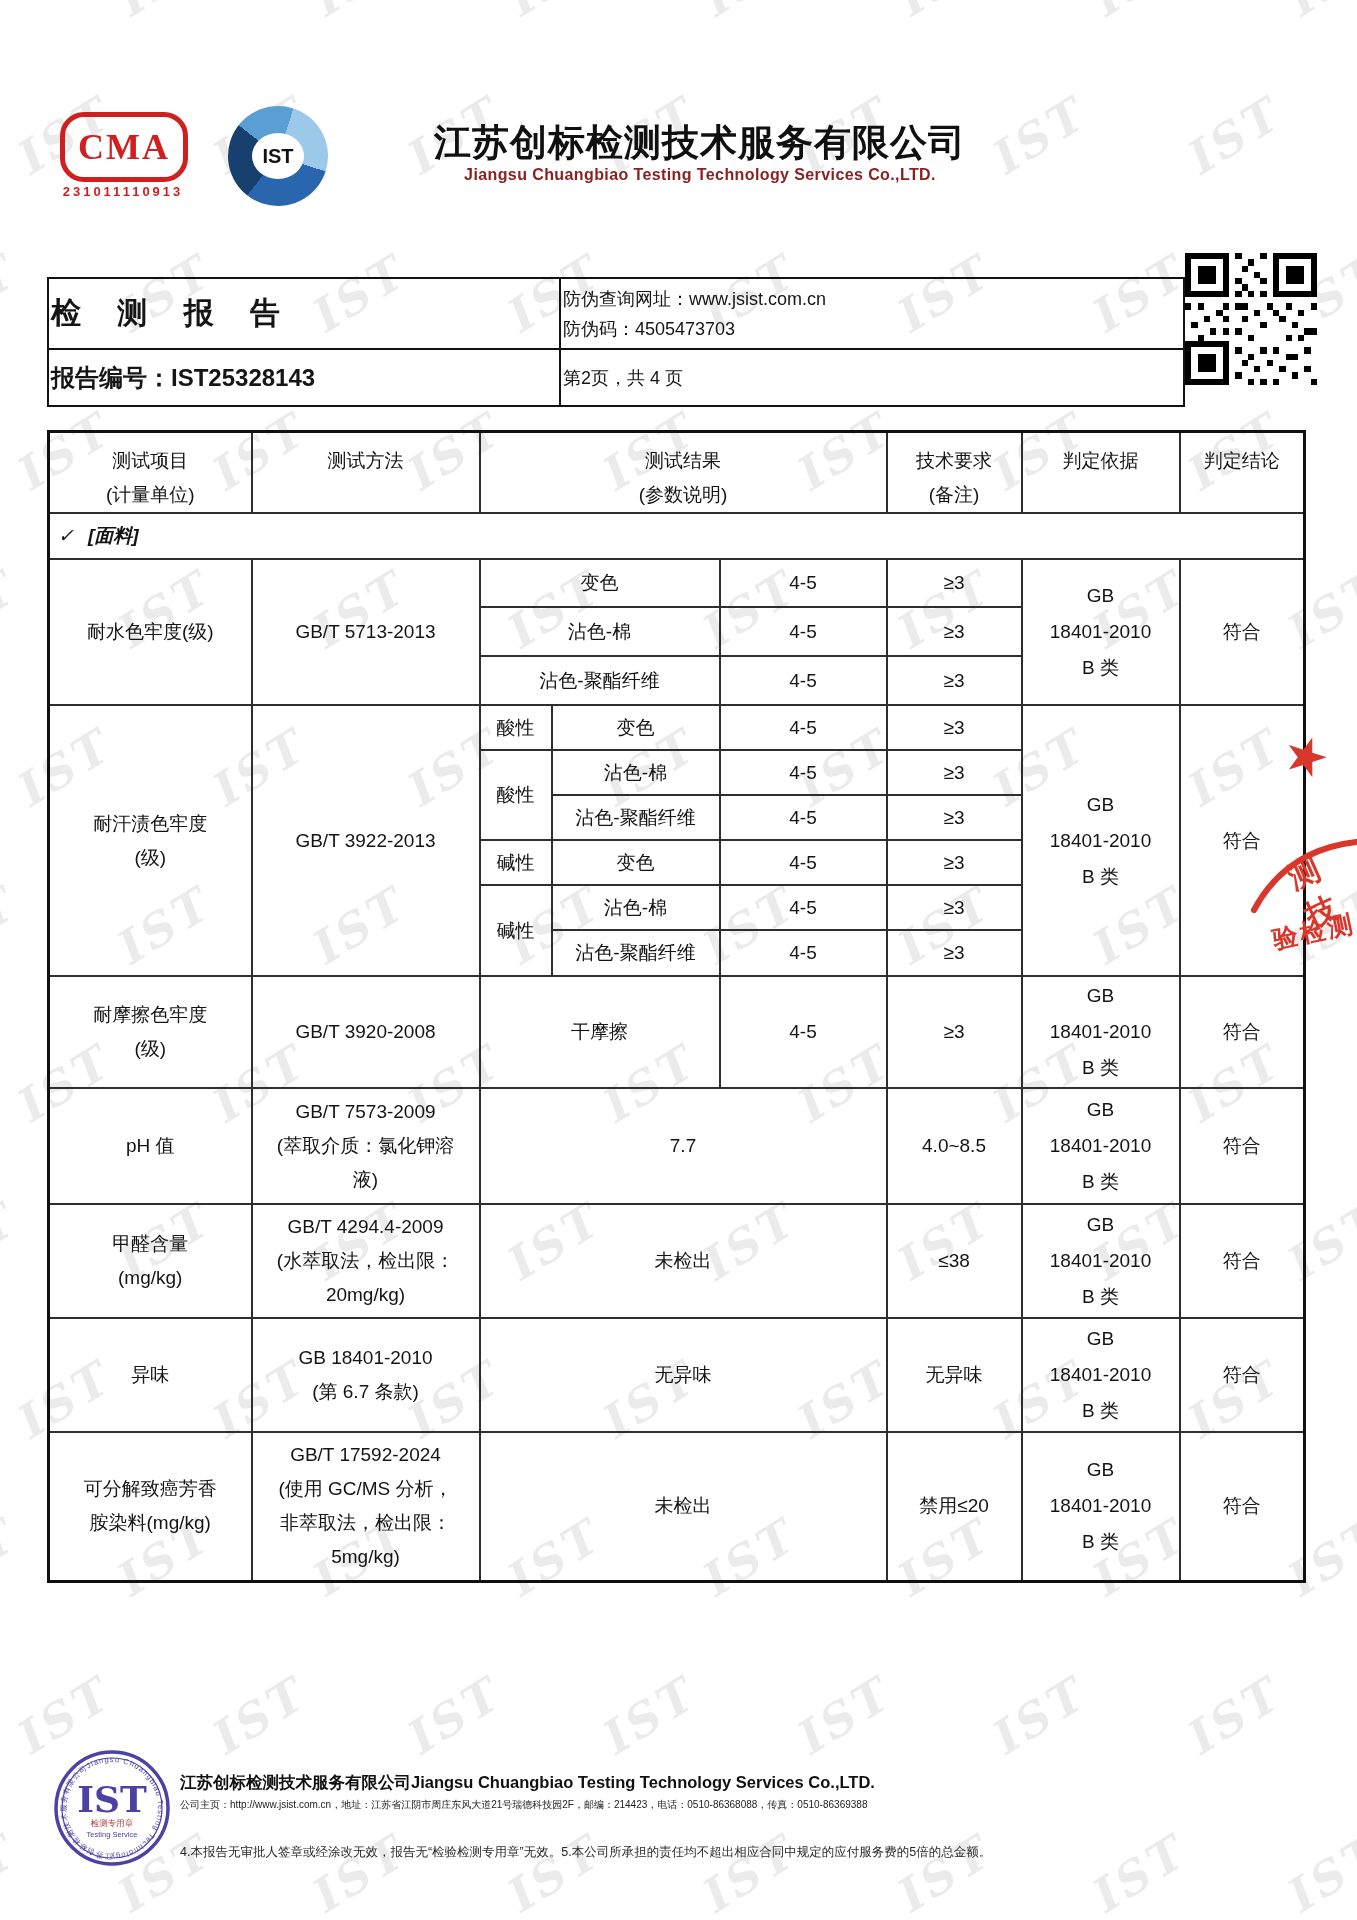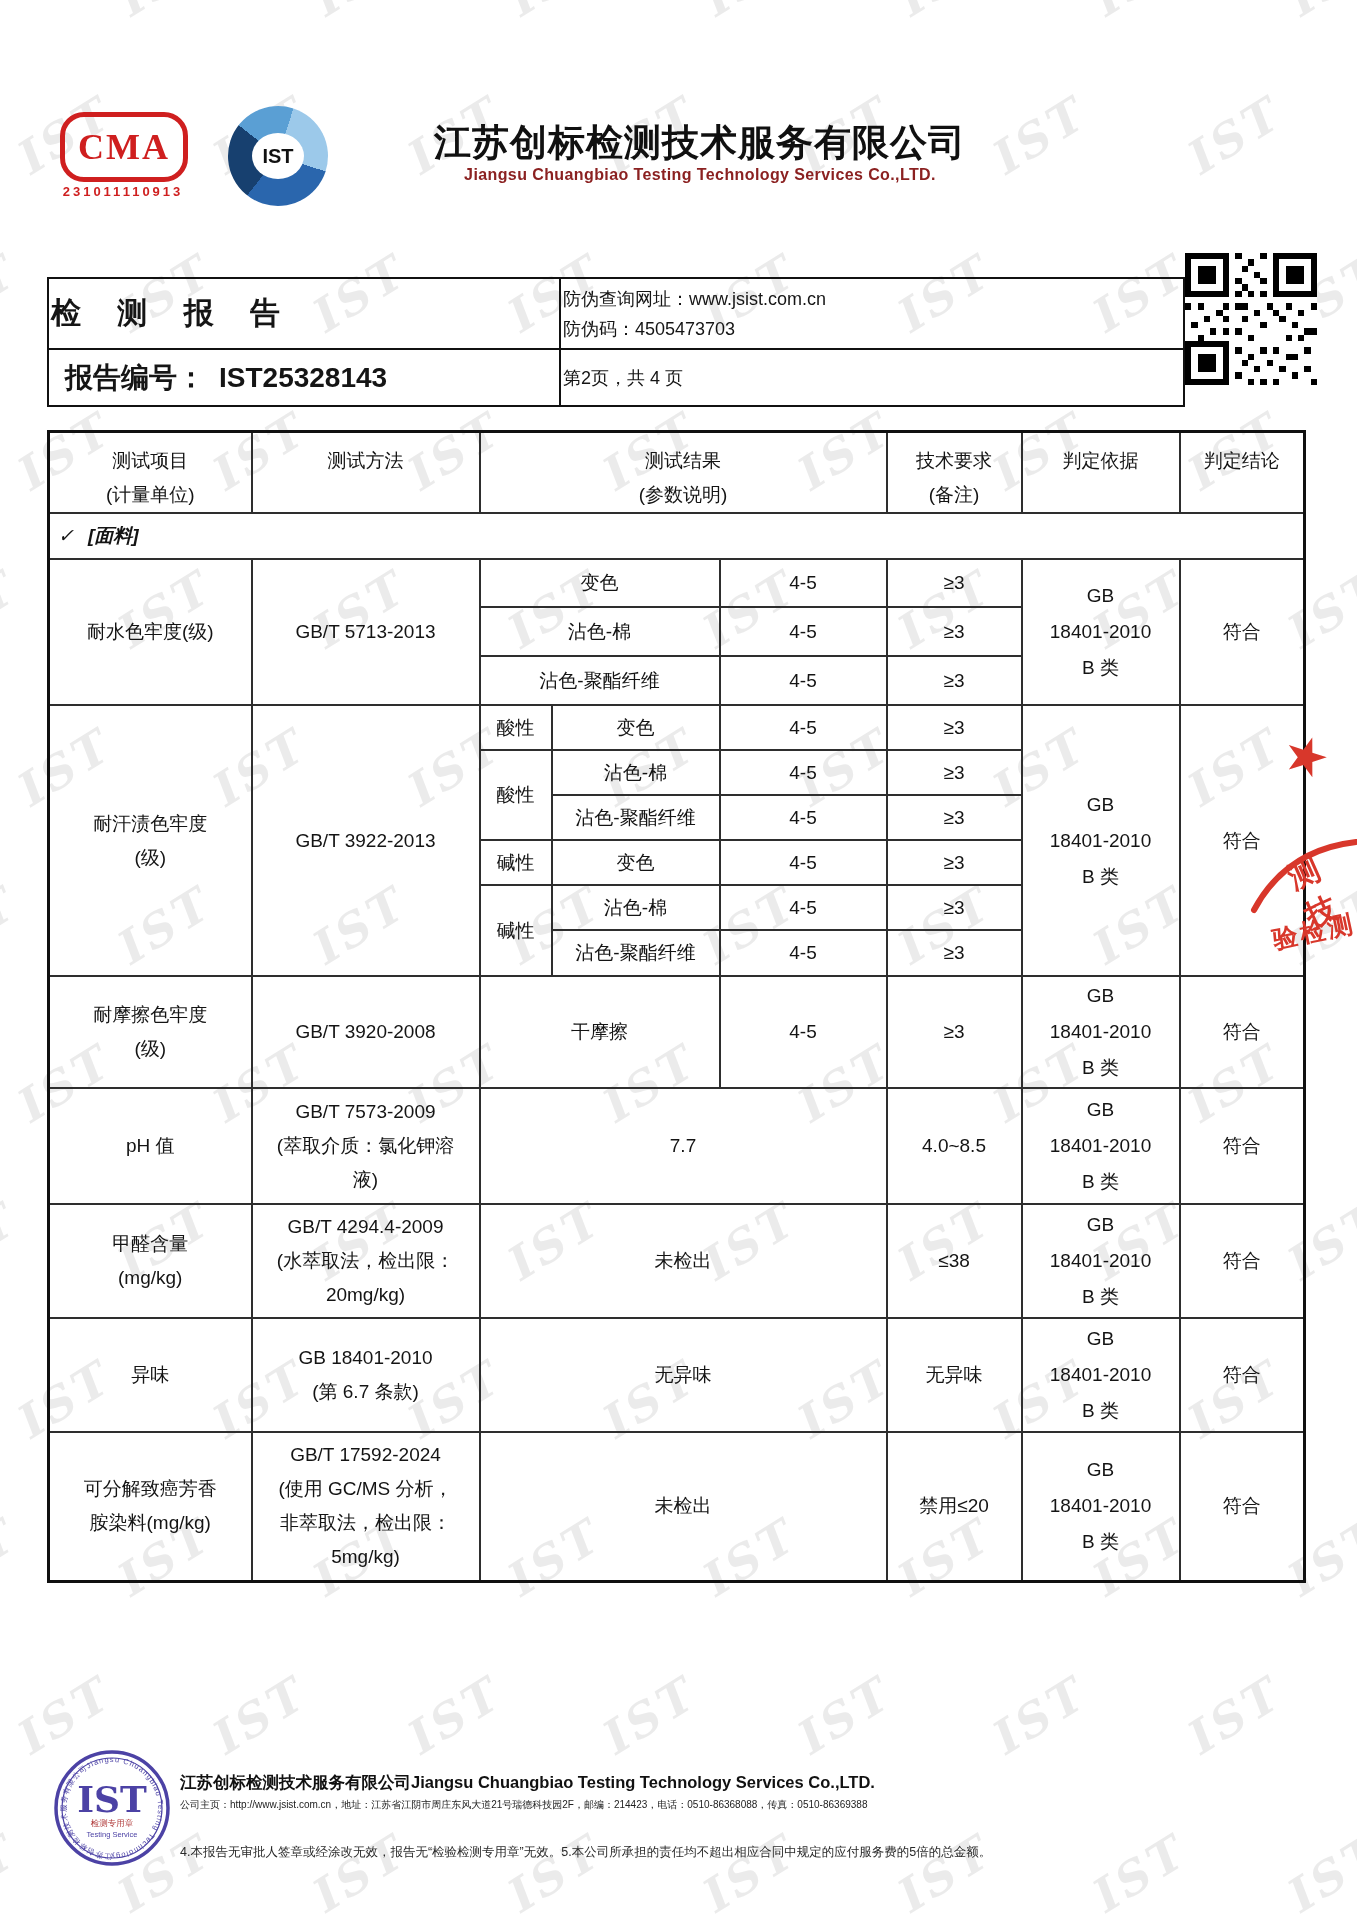--- a/index.html
+++ b/index.html
@@ -23,21 +23,21 @@
             justify-content:center;transform:rotate(-18deg);}
   .ist-core span{font-size:20px;font-weight:bold;color:#111;}
   .title-cn{position:absolute;left:400px;top:118px;width:600px;text-align:center;font-size:37px;
             font-weight:bold;letter-spacing:1px;color:#101010;}
   .title-en{position:absolute;left:400px;top:166px;width:600px;text-align:center;font-size:16px;
             font-weight:bold;color:#8b2121;letter-spacing:0.4px;}
   
   #info-table{position:absolute;left:47px;top:277px;border-collapse:collapse;table-layout:fixed;}
   #info-table td{border:2.5px solid #111;padding:2px;text-align:left;vertical-align:middle;}
   .report-title{font-size:30px;font-weight:bold;letter-spacing:14px;}
-  .report-no{font-size:28px;font-weight:bold;margin-left:14px;}
+  .report-no{font-size:24px;font-weight:bold;}
   .antifake{font-size:18px;line-height:30px;}
   .pageinfo{font-size:18px;}
   
   #main-table{position:absolute;left:47px;top:430px;border-collapse:collapse;table-layout:fixed;width:1256px;}
   #main-table td{border:2px solid #2e2e2e;padding:0 2px;text-align:center;vertical-align:middle;
                  font-size:19px;color:#141414;}
   #main-table{border:3px solid #101010;}
   #main-table tr.thead td{vertical-align:top;padding-top:11px;line-height:34px;}
   .pre{white-space:pre-line;}
   .lh-m{line-height:34px;}

